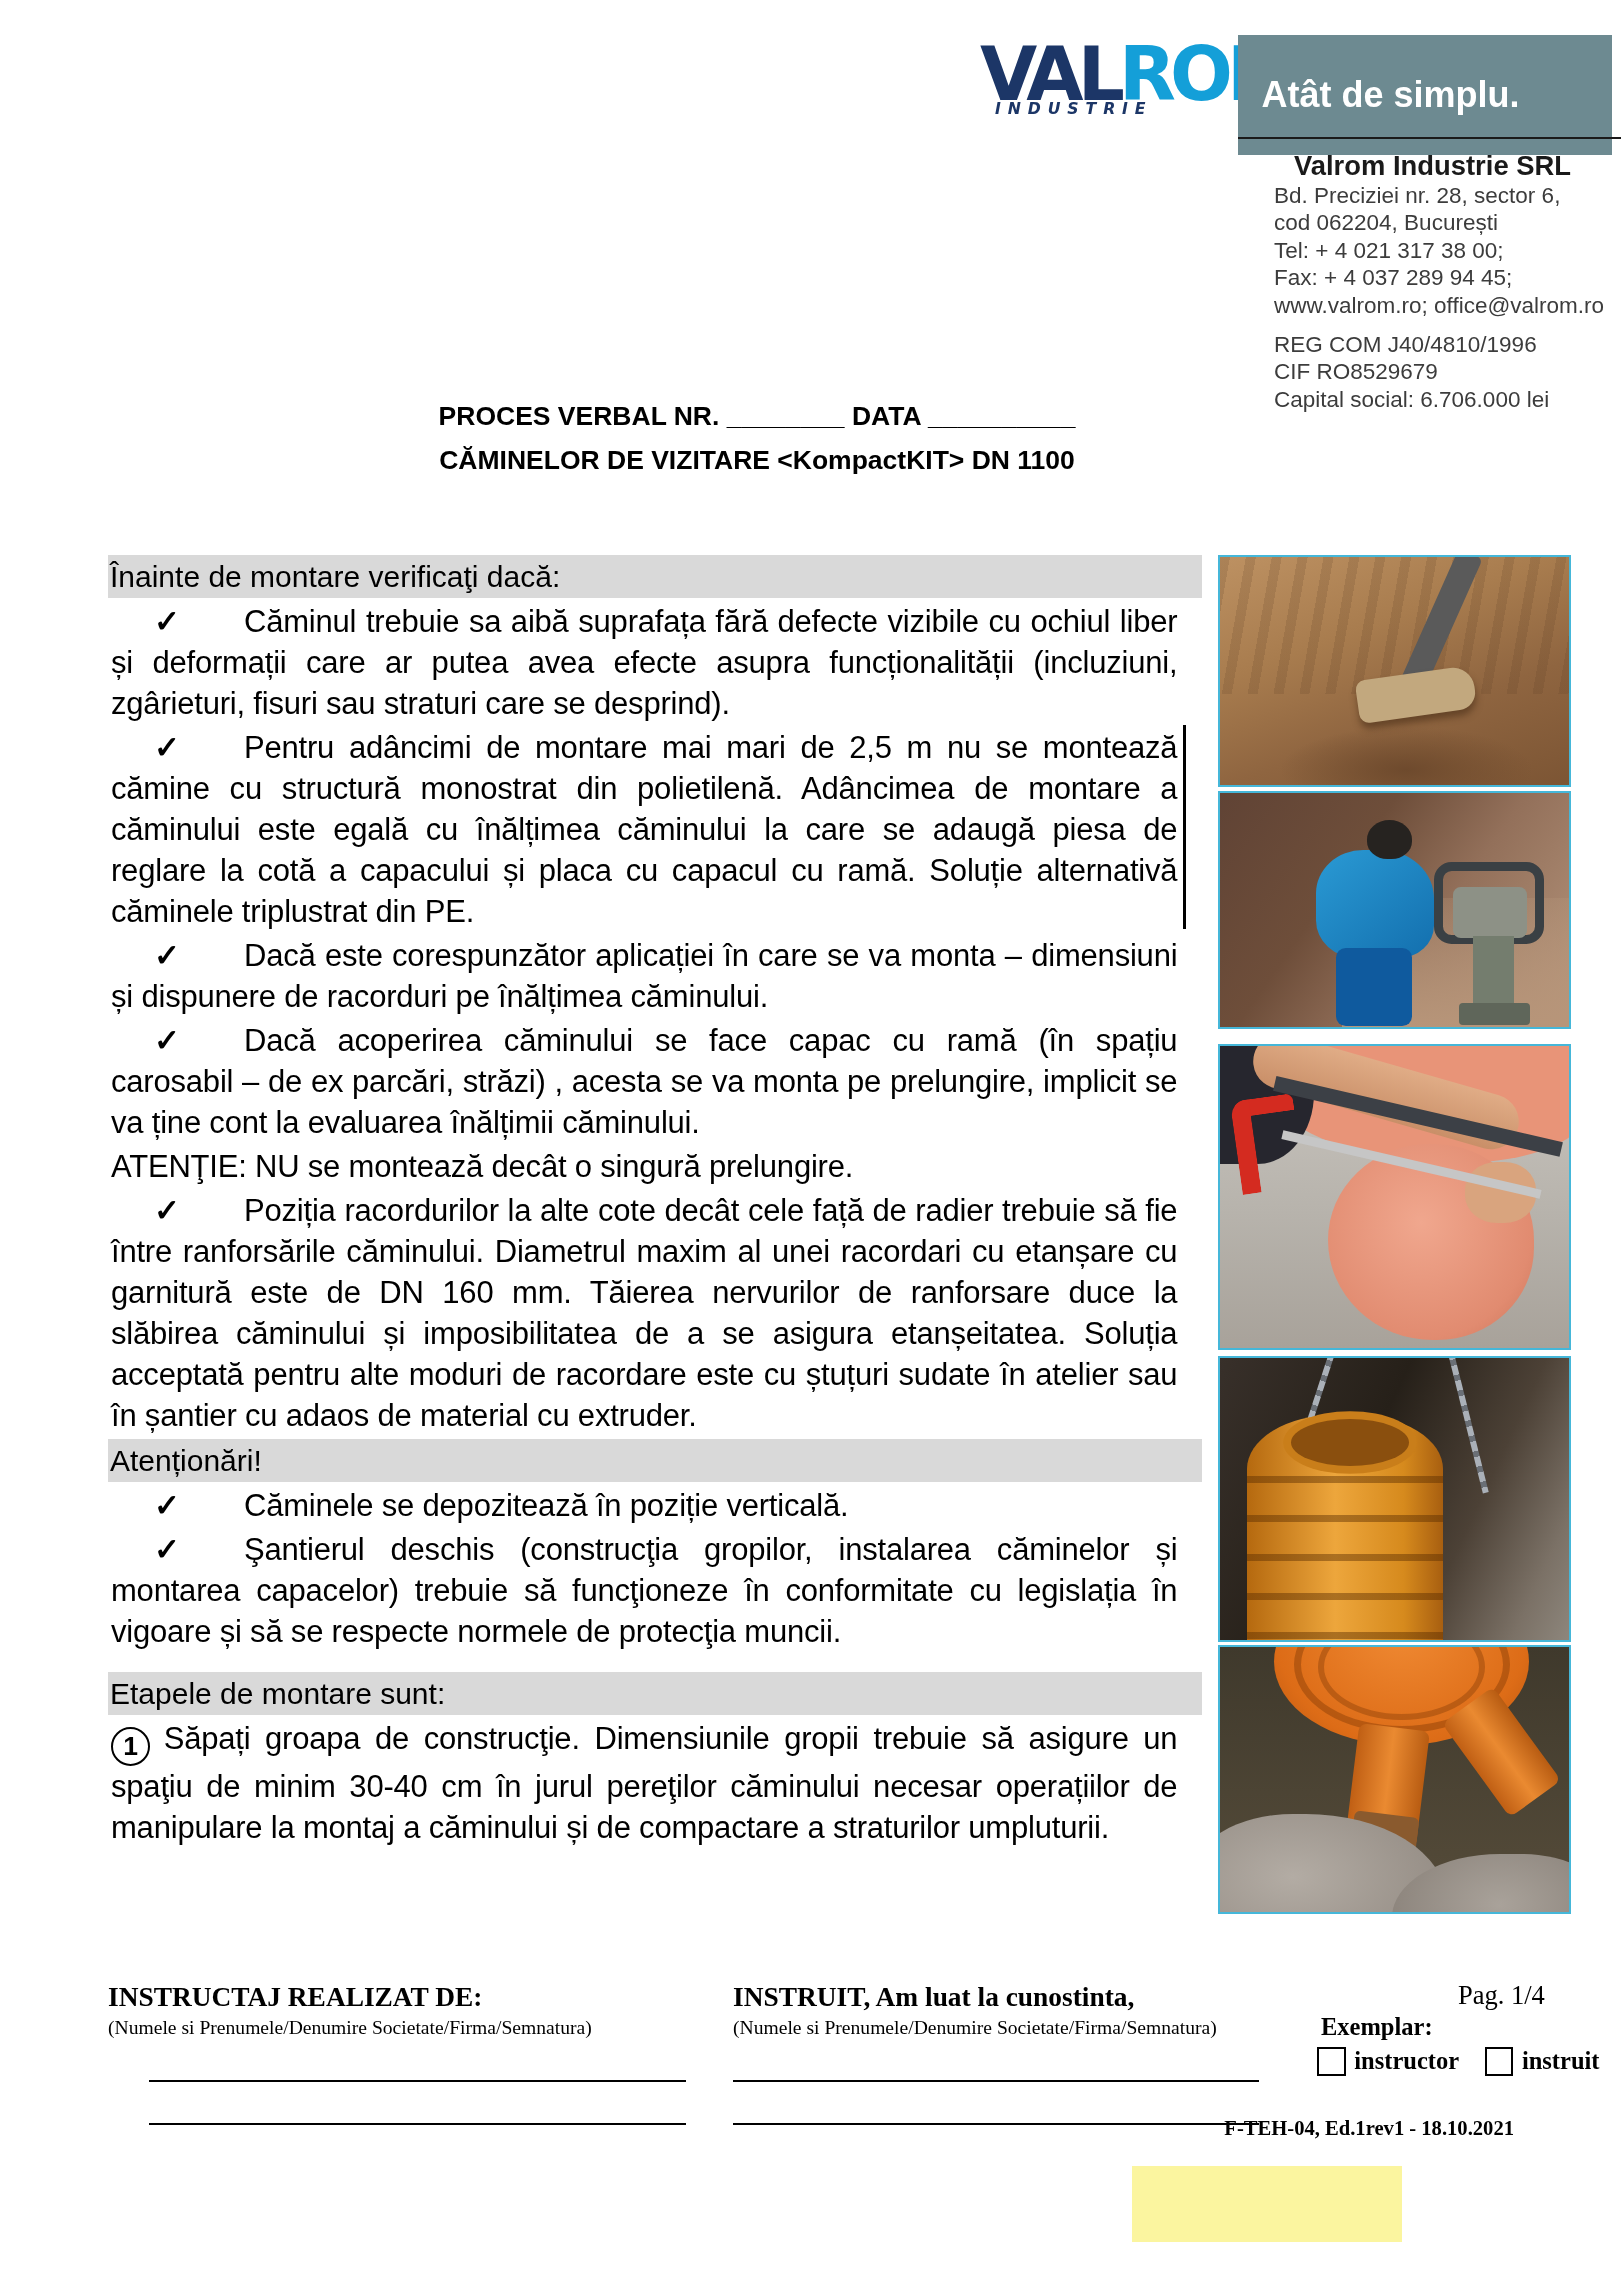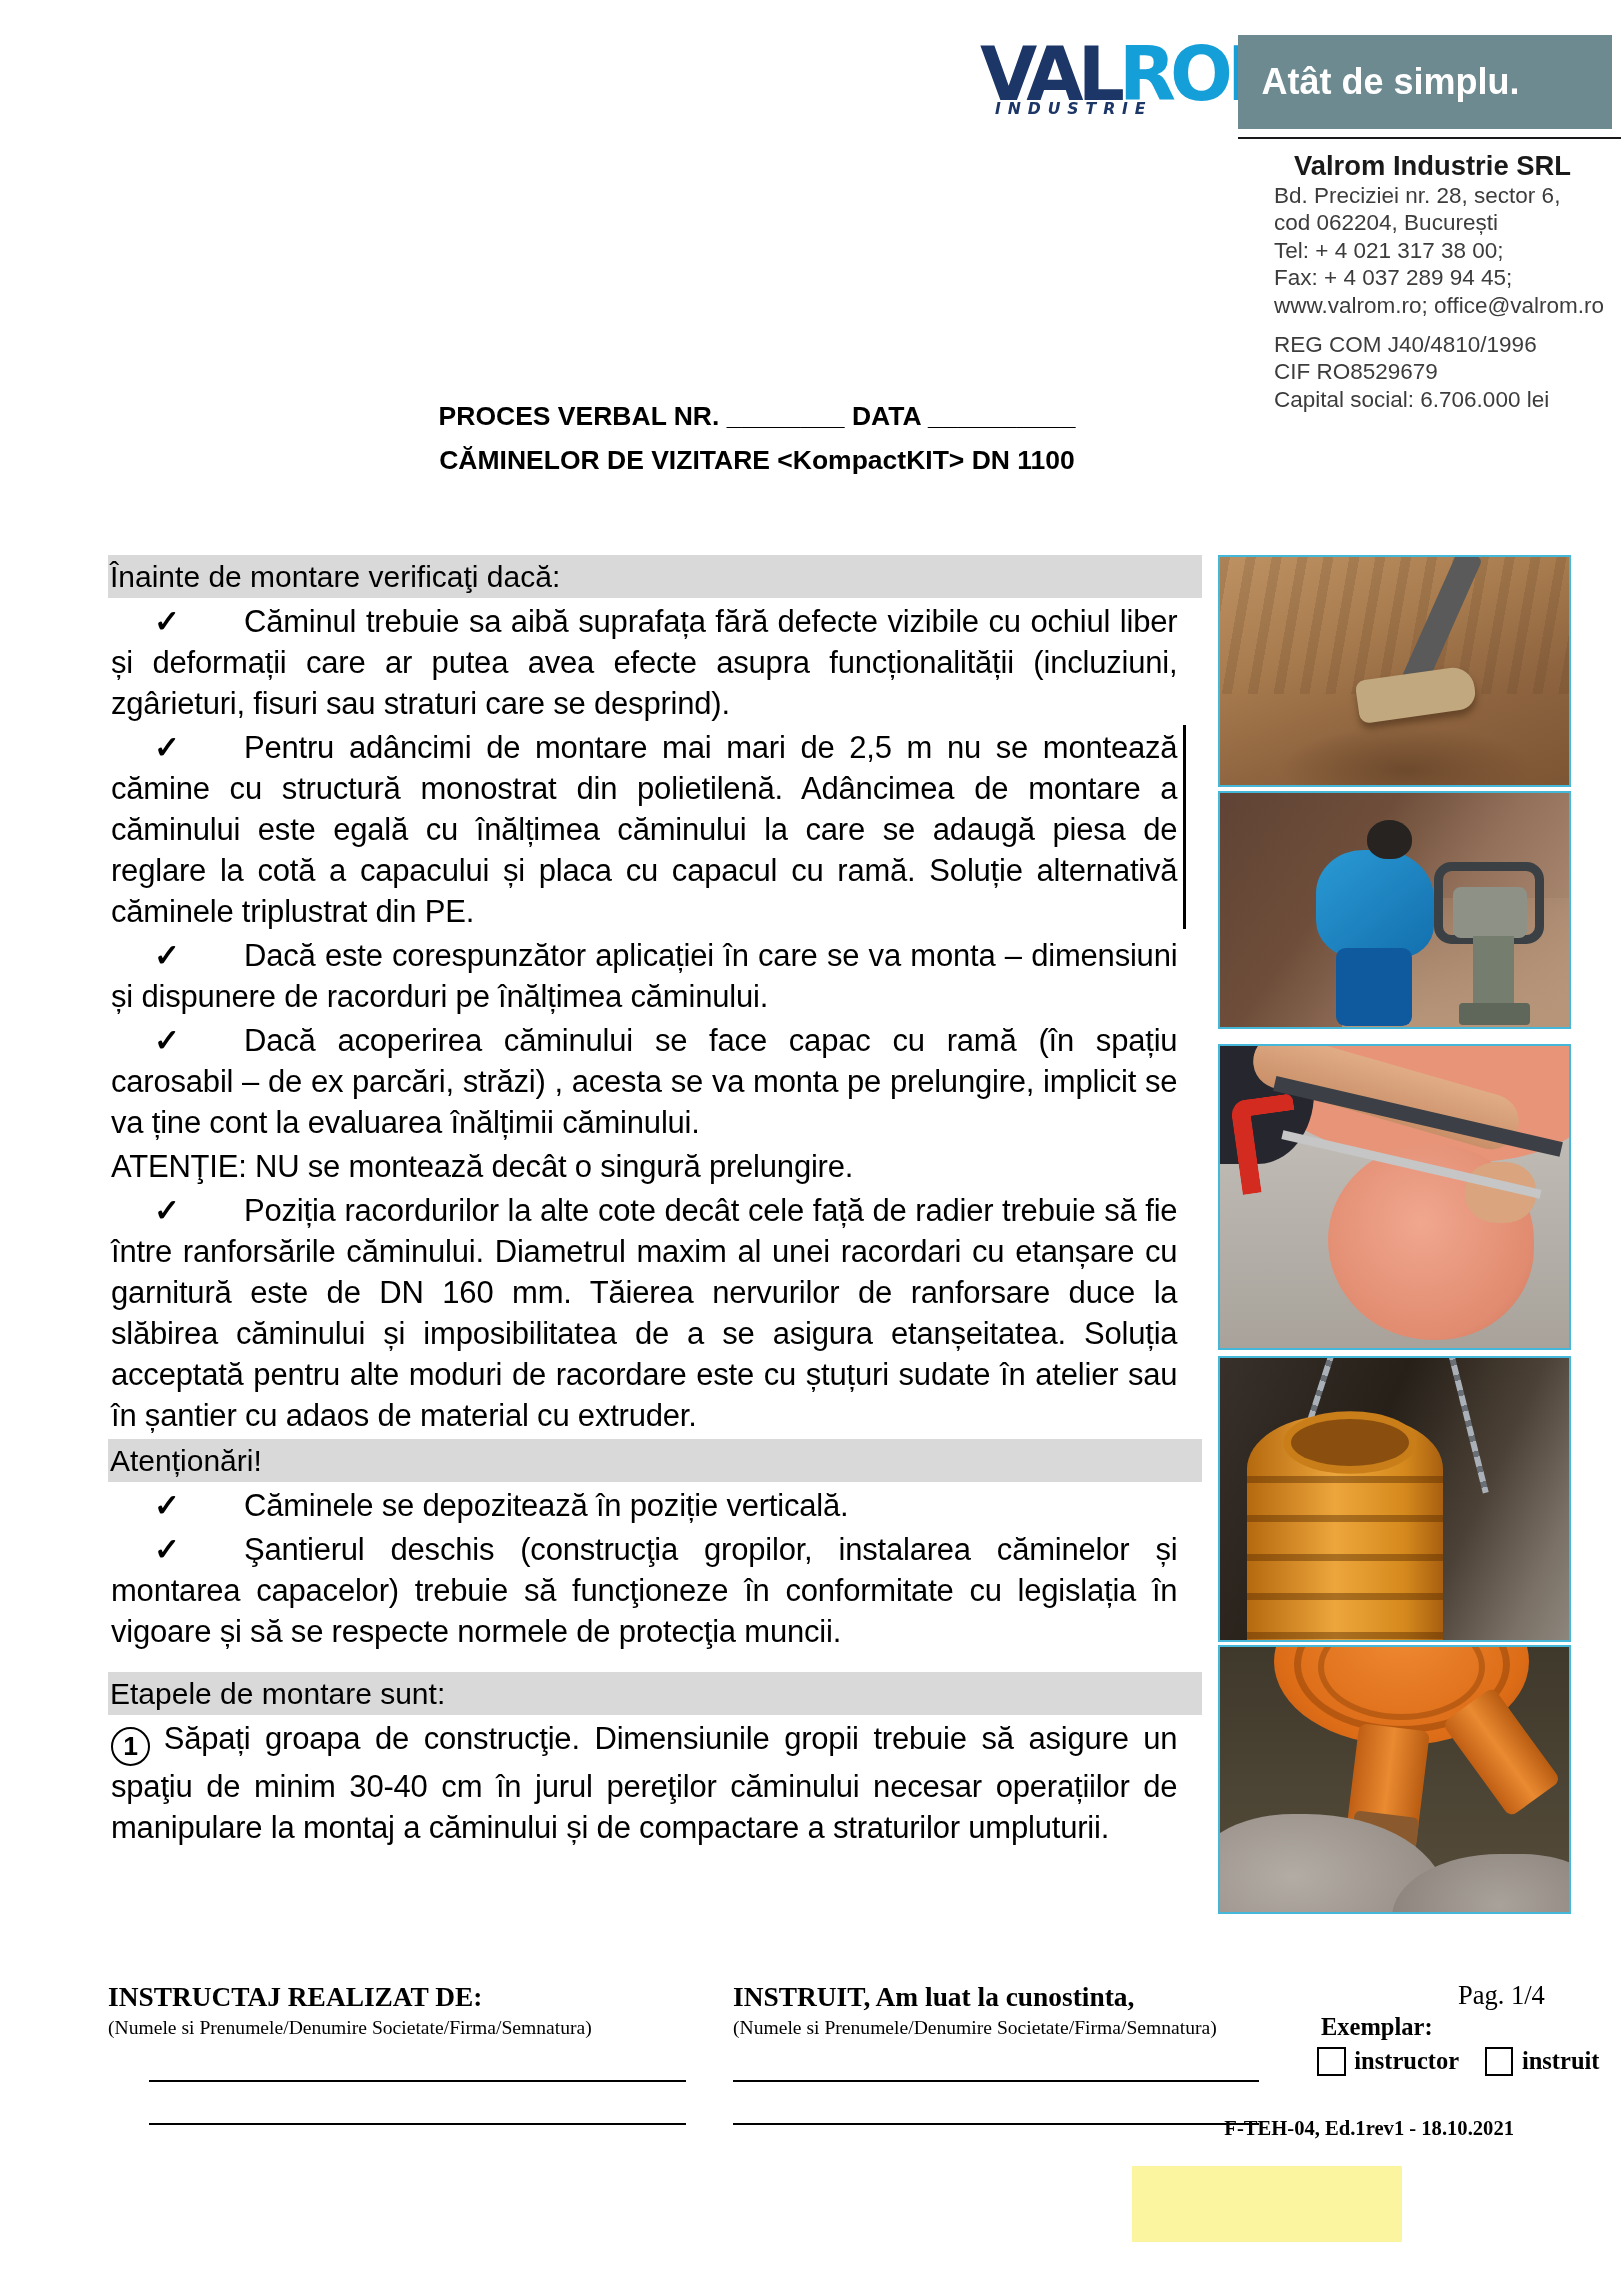--- a/index.html
+++ b/index.html
@@ -7,21 +7,21 @@
         font-family:"Liberation Sans", sans-serif;color:#000;overflow:hidden;}
 
   
   .logo{position:absolute;left:980px;top:37px;width:255px;}
   .logo-main{font-family:"DejaVu Sans", sans-serif;font-weight:800;font-size:74px;
              letter-spacing:-5.9px;line-height:74px;white-space:nowrap;}
   .logo-val{color:#1c3667;}
   .logo-rom{color:#149fd8;}
   .logo-industrie{font-family:"DejaVu Sans", sans-serif;font-style:italic;font-weight:bold;
                   font-size:15.7px;letter-spacing:6.9px;color:#1c3667;margin-top:-11.8px;margin-left:15px;}
-  .tagline{position:absolute;left:1238px;top:35px;width:374px;height:94px;background:#6d8a91;
+  .tagline{position:absolute;left:1238px;top:35px;width:374px;height:120px;background:#6d8a91;
            color:#fff;font-size:36px;font-weight:bold;display:flex;align-items:center;
            padding-left:23.5px;box-sizing:border-box;}
   .header-rule{position:absolute;left:1238px;top:137px;width:383px;height:2px;background:#1a1a1a;}
   .company{position:absolute;left:1274px;top:149px;font-size:22.5px;line-height:27.4px;color:#3c3c3c;}
   .company .c-name{font-size:27.4px;font-weight:bold;color:#1a1a1a;line-height:33px;margin-left:20px;}
   .company .c-gap{height:11.8px;}
 
   
   .title-block{position:absolute;left:108px;top:394px;width:1298px;text-align:center;
                font-weight:bold;font-size:26.5px;line-height:44px;}

